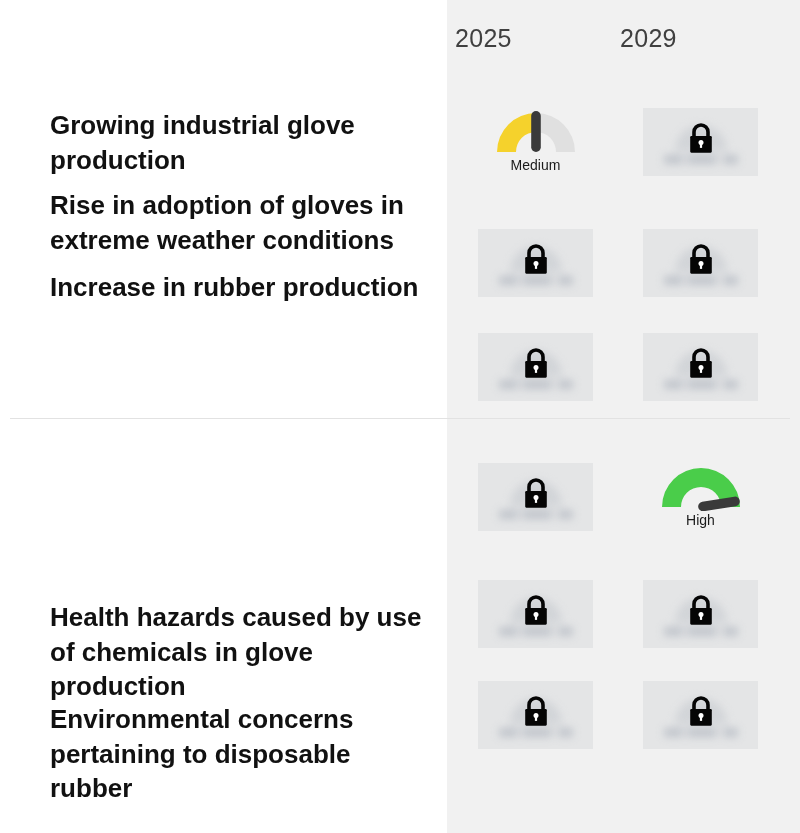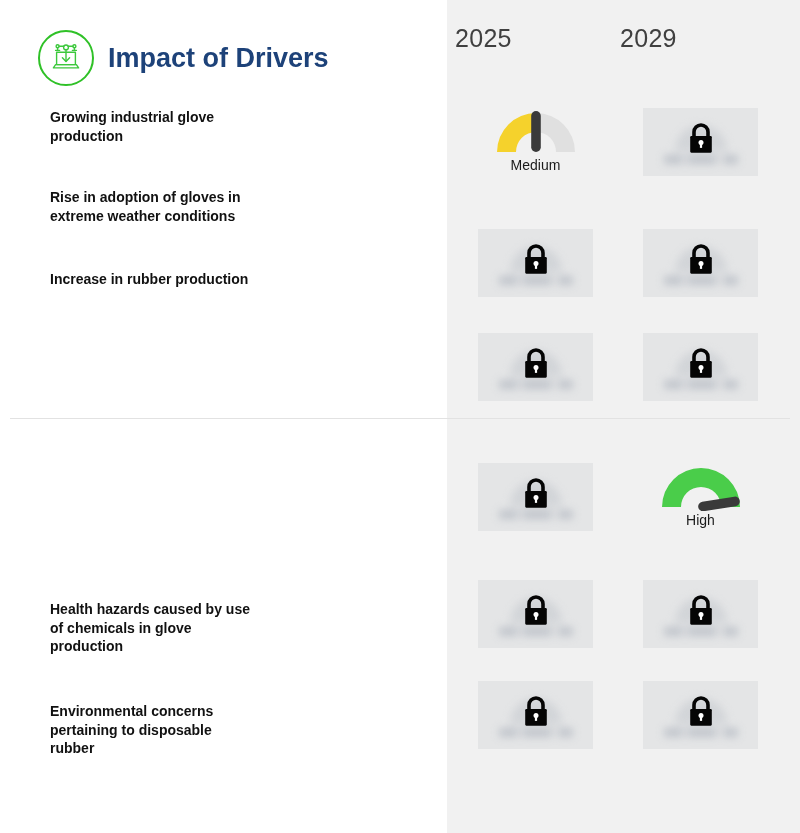--- a/index.html
+++ b/index.html
@@ -83,21 +83,21 @@
     font-weight: 700;
     color: #1d4279;
     white-space: nowrap;
   }
 
   
   .item-label {
     position: absolute;
     left: 50px;
     width: 385px;
-    font-size: 14px;
+    font-size: 26px;
     font-weight: 700;
     color: #111111;
     line-height: 1.33;
     white-space: pre-line;
   }
 
   
   .cell {
     position: absolute;
     width: 115px;
@@ -168,39 +168,20 @@
 
 <div id="root">
 
   <div class="data-panel-bg"></div>
 
   <div class="col-header c1">2025</div>
   <div class="col-header c2">2029</div>
 
   <div class="section-divider"></div>
 
-  <div class="section-head drivers">
-    <div class="head-icon-circle">
-      <svg width="34" height="34" viewBox="0 0 34 34">
-        <g fill="none" stroke="#3cc83c" stroke-width="1.4" stroke-linecap="round" stroke-linejoin="round">
-          <circle cx="17" cy="6.4" r="2.4"></circle>
-          <circle cx="8.6" cy="5.2" r="1.5"></circle>
-          <circle cx="25.4" cy="5.2" r="1.5"></circle>
-          <path d="M10.1 5.2 H14.7 M19.3 5.2 H23.9"></path>
-          <path d="M8.6 6.7 V9.4 M25.4 6.7 V9.4"></path>
-          <path d="M6.6 9.4 h4 M23.4 9.4 h4"></path>
-          <path d="M17 8.8 V20.2"></path>
-          <path d="M13.4 16.8 L17 20.6 L20.6 16.8"></path>
-          <path d="M7.6 11.2 h18.8 v12.4 h-18.8 z"></path>
-          <path d="M4.4 26.9 h25.2 l-2.2 -3.3 h-20.8 z"></path>
-        </g>
-      </svg>
-    </div>
-    <div class="head-title">Impact of Drivers</div>
-  </div>
 
   <div class="item-label" style="top:108px;">Growing industrial glove
 production</div>
   <div class="item-label" style="top:270px;">Increase in rubber production</div>
   <div class="item-label" style="top:188px;">Rise in adoption of gloves in
 extreme weather conditions</div>
 
   <div class="cell" style="left:478px; top:106px;">
     <div class="gauge-wrap">
       <svg width="86" height="48" viewBox="0 0 86 48">

